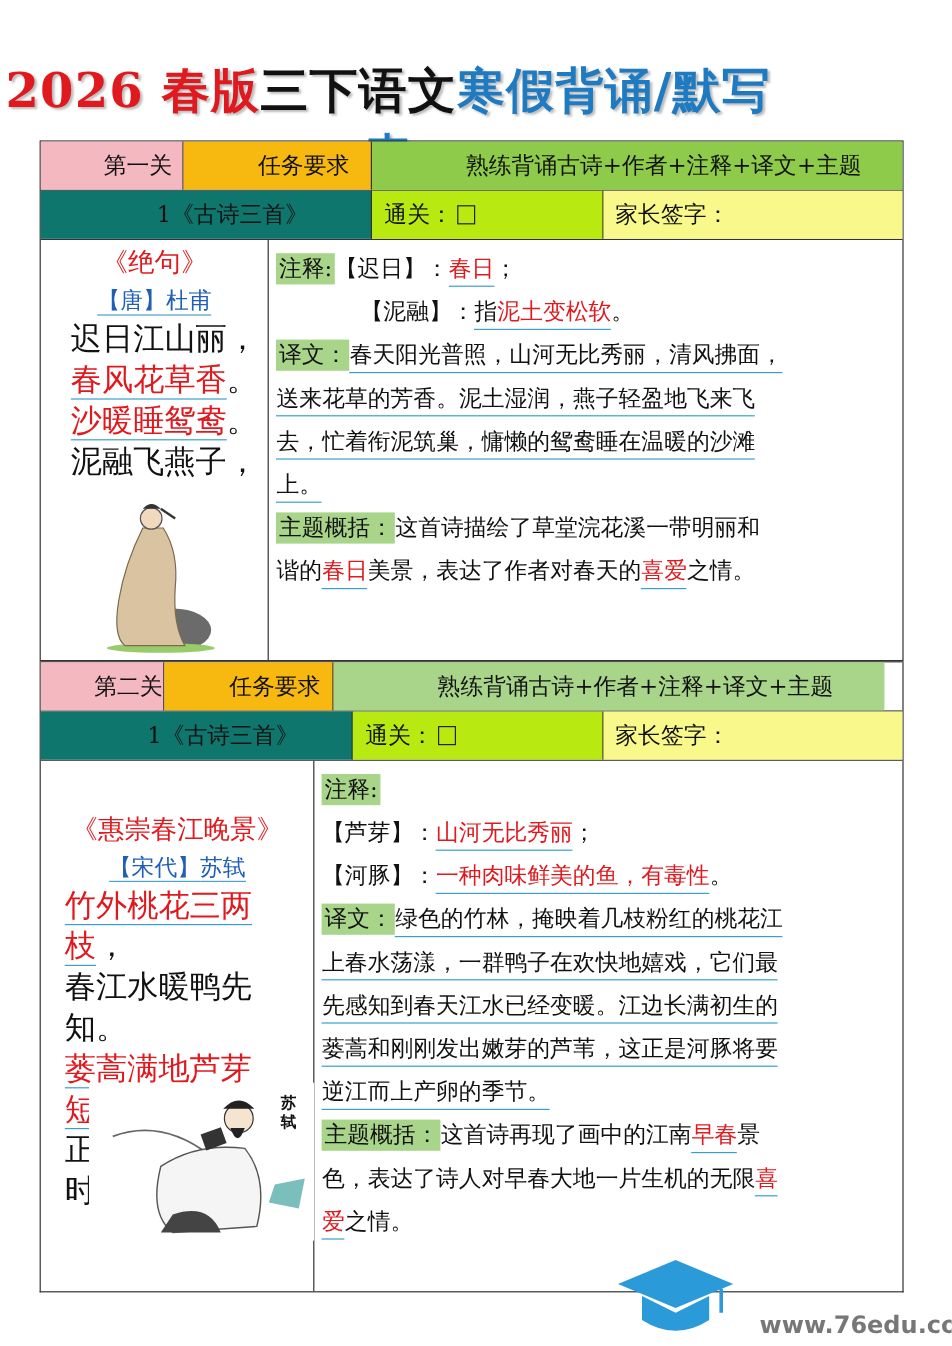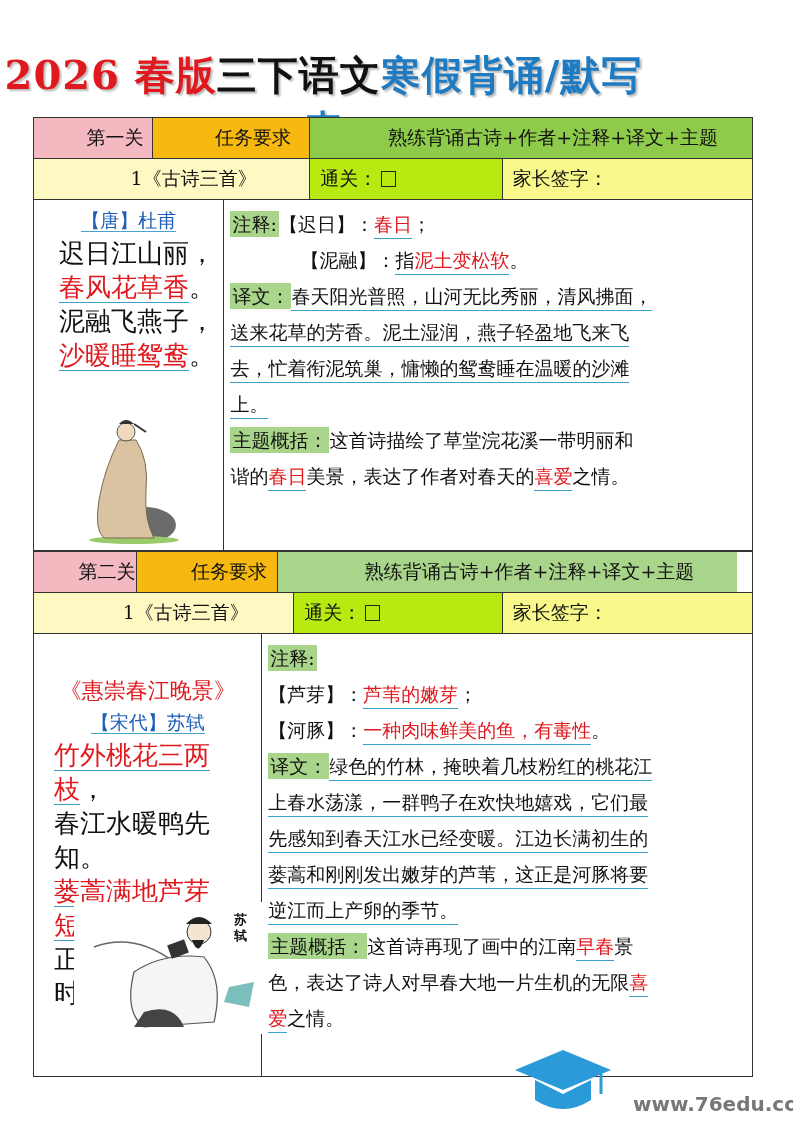--- a/index.html
+++ b/index.html
@@ -10,21 +10,21 @@
   .t-blue { color: #1f7bc1; }
   .sheet { position: absolute; left: 33px; width: 720px; border: 1px solid #333; }
   .row { display: flex; border-bottom: 1px solid #333; }
   .cell { display: flex; align-items: center; justify-content: center; font-size: 19px; border-right: 1px solid #333; height: 40px; padding-left: 44px; }
   .cell:last-child { border-right: none; }
   .left { justify-content: flex-start; padding-left: 10px; }
   .pink { background: #f4b8c1; }
   .orange { background: #f7b90f; }
   .green1 { background: #8fcb4a; }
   .green2 { background: #a9d58a; }
-  .cyan { background: #fef9c3; }
+  .cyan { background: #0f766e; }
   .lime { background: #b8ea12; }
   .yellow { background: #f8f98a; }
   .checkbox { display: inline-block; width: 15px; height: 16px; border: 1.5px solid #222; margin-left: 4px; vertical-align: middle; }
   .body { display: flex; }
   .poem { border-right: 1px solid #333; position: relative; }
   .poem-title { color: #e0191f; font-size: 22px; text-align: center; }
   .author { text-align: center; font-size: 19px; color: #1f5fb8; }
   .author .u { border-bottom: 1.5px solid #4aa3c9; }
   .line { font-size: 26px; line-height: 34px; }
   .red { color: #e0191f; margin-top: 33px; }
@@ -54,28 +54,29 @@
   <div class="row">
     <div class="cell cyan" style="width:277px;">1《古诗三首》</div>
     <div class="cell lime left" style="width:193px;">
       <span>通关：</span>
         <span class="checkbox"></span>
     </div>
     <div class="cell yellow left" style="width:250px;">家长签字：</div>
   </div>
   <div class="body" style="height:350px;">
     <div class="poem" style="width:191px; padding-top:4px;">
+      <div class="poem-title">《绝句》</div>
       <div class="author" style="margin-top:4px;">
         <span class="u">【唐】</span><span class="u">杜甫</span>
       </div>
       <div style="padding-left:25px; margin-top:2px;">
         <div class="line">迟日江山丽，</div>
         <div class="line"><span class="red ul">春风花草香</span><span>。</span></div>
+        <div class="line"><span class="red ul">沙暖睡鸳鸯</span><span>。</span></div>
         <div class="line">泥融飞燕子，</div>
-        <div class="line"><span class="red ul">沙暖睡鸳鸯</span><span>。</span></div>
       </div>
       <div class="figure" style="left:40px; top:210px; width:110px; height:135px;">
         <svg width="110" height="135" viewBox="0 0 110 135">
           <ellipse cx="70" cy="115" rx="32" ry="18" fill="#6b6b6b"></ellipse>
           <ellipse cx="60" cy="130" rx="45" ry="4" fill="#9acb6a"></ellipse>
           <path d="M45 30 Q30 60 25 90 Q20 120 30 128 L80 128 Q70 110 72 80 Q75 50 62 30 Z" fill="#d9c3a0" stroke="#7a6a50" stroke-width="1"></path>
           <circle cx="52" cy="22" r="9" fill="#f0d9bd" stroke="#555" stroke-width="1"></circle>
           <path d="M45 14 Q52 6 60 14 Z" fill="#333"></path>
           <path d="M60 14 L72 22" stroke="#333" stroke-width="2"></path>
         </svg>
@@ -139,21 +140,21 @@
           <path d="M118 38 Q124 55 130 38 Z" fill="#222"></path>
           <rect x="95" y="40" width="18" height="14" fill="#333" transform="rotate(-20 104 47)"></rect>
           <path d="M155 85 L180 80 L175 105 L150 100 Z" fill="#7bbfbd"></path>
         </svg>
         <div style="position:absolute; right:14px; top:10px; width:14px; font-size:13px; line-height:16px; font-weight:bold;">苏轼</div>
       </div>
     </div>
     <div class="notes" style="width:491px;">
       <div><span class="tag">注释:</span></div>
       <div>
-        <span>【芦芽】：</span><span class="red uline">芦苇的嫩芽</span><span>；</span>
+        <span>【芦芽】：</span><span class="red uline">山河无比秀丽</span><span>；</span>
       </div>
       <div>
         <span>【河豚】：</span><span class="red uline">一种肉味鲜美的鱼，有毒性</span><span>。</span>
       </div>
       <div>
         <span class="tag">译文：</span><span class="uline">绿色的竹林，掩映着几枝粉红的桃花江</span><br>
         <span class="uline">上春水荡漾，一群鸭子在欢快地嬉戏，它们最</span><br>
         <span class="uline">先感知到春天江水已经变暖。江边长满初生的</span><br>
         <span class="uline">蒌蒿和刚刚发出嫩芽的芦苇，这正是河豚将要</span><br>
         <span class="uline">逆江而上产卵的季节。</span>

